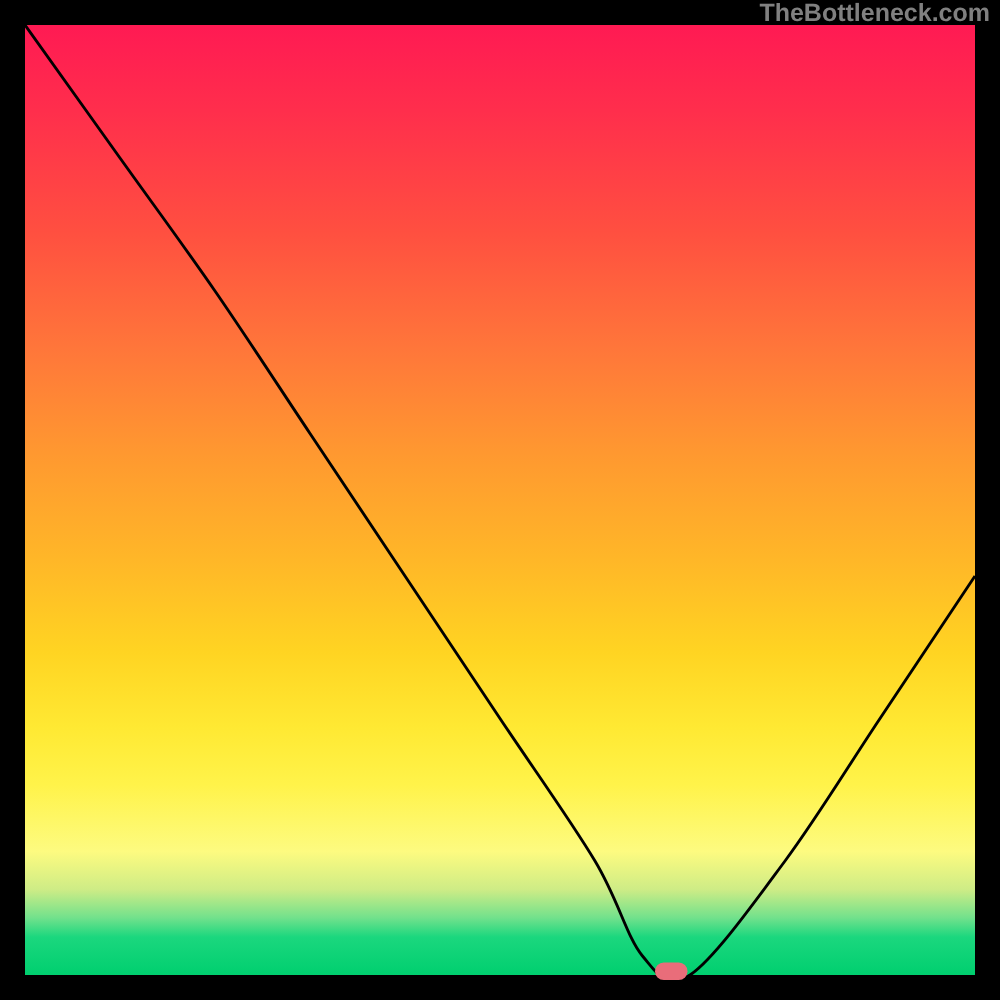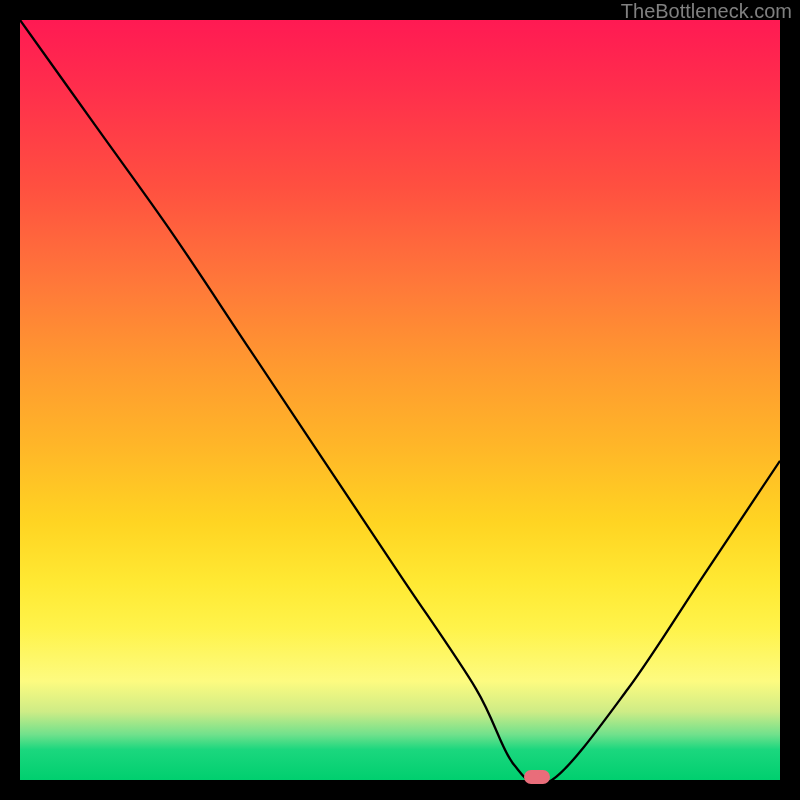--- a/index.html
+++ b/index.html
@@ -62,21 +62,21 @@
     border-radius: 7px;
     background: #e96d7a;
     z-index: 3;
   }
   .watermark {
     position: absolute;
     top: 0;
     right: 8px;
     color: #808080;
     font-size: 20px;
-    font-weight: 400;
+    font-weight: 700;
     z-index: 5;
   }
 </style>
 </head>
 <body>
 
 <div class="chart-container">
 
   <div class="plot-area">
     <div class="gradient-bg"></div>

